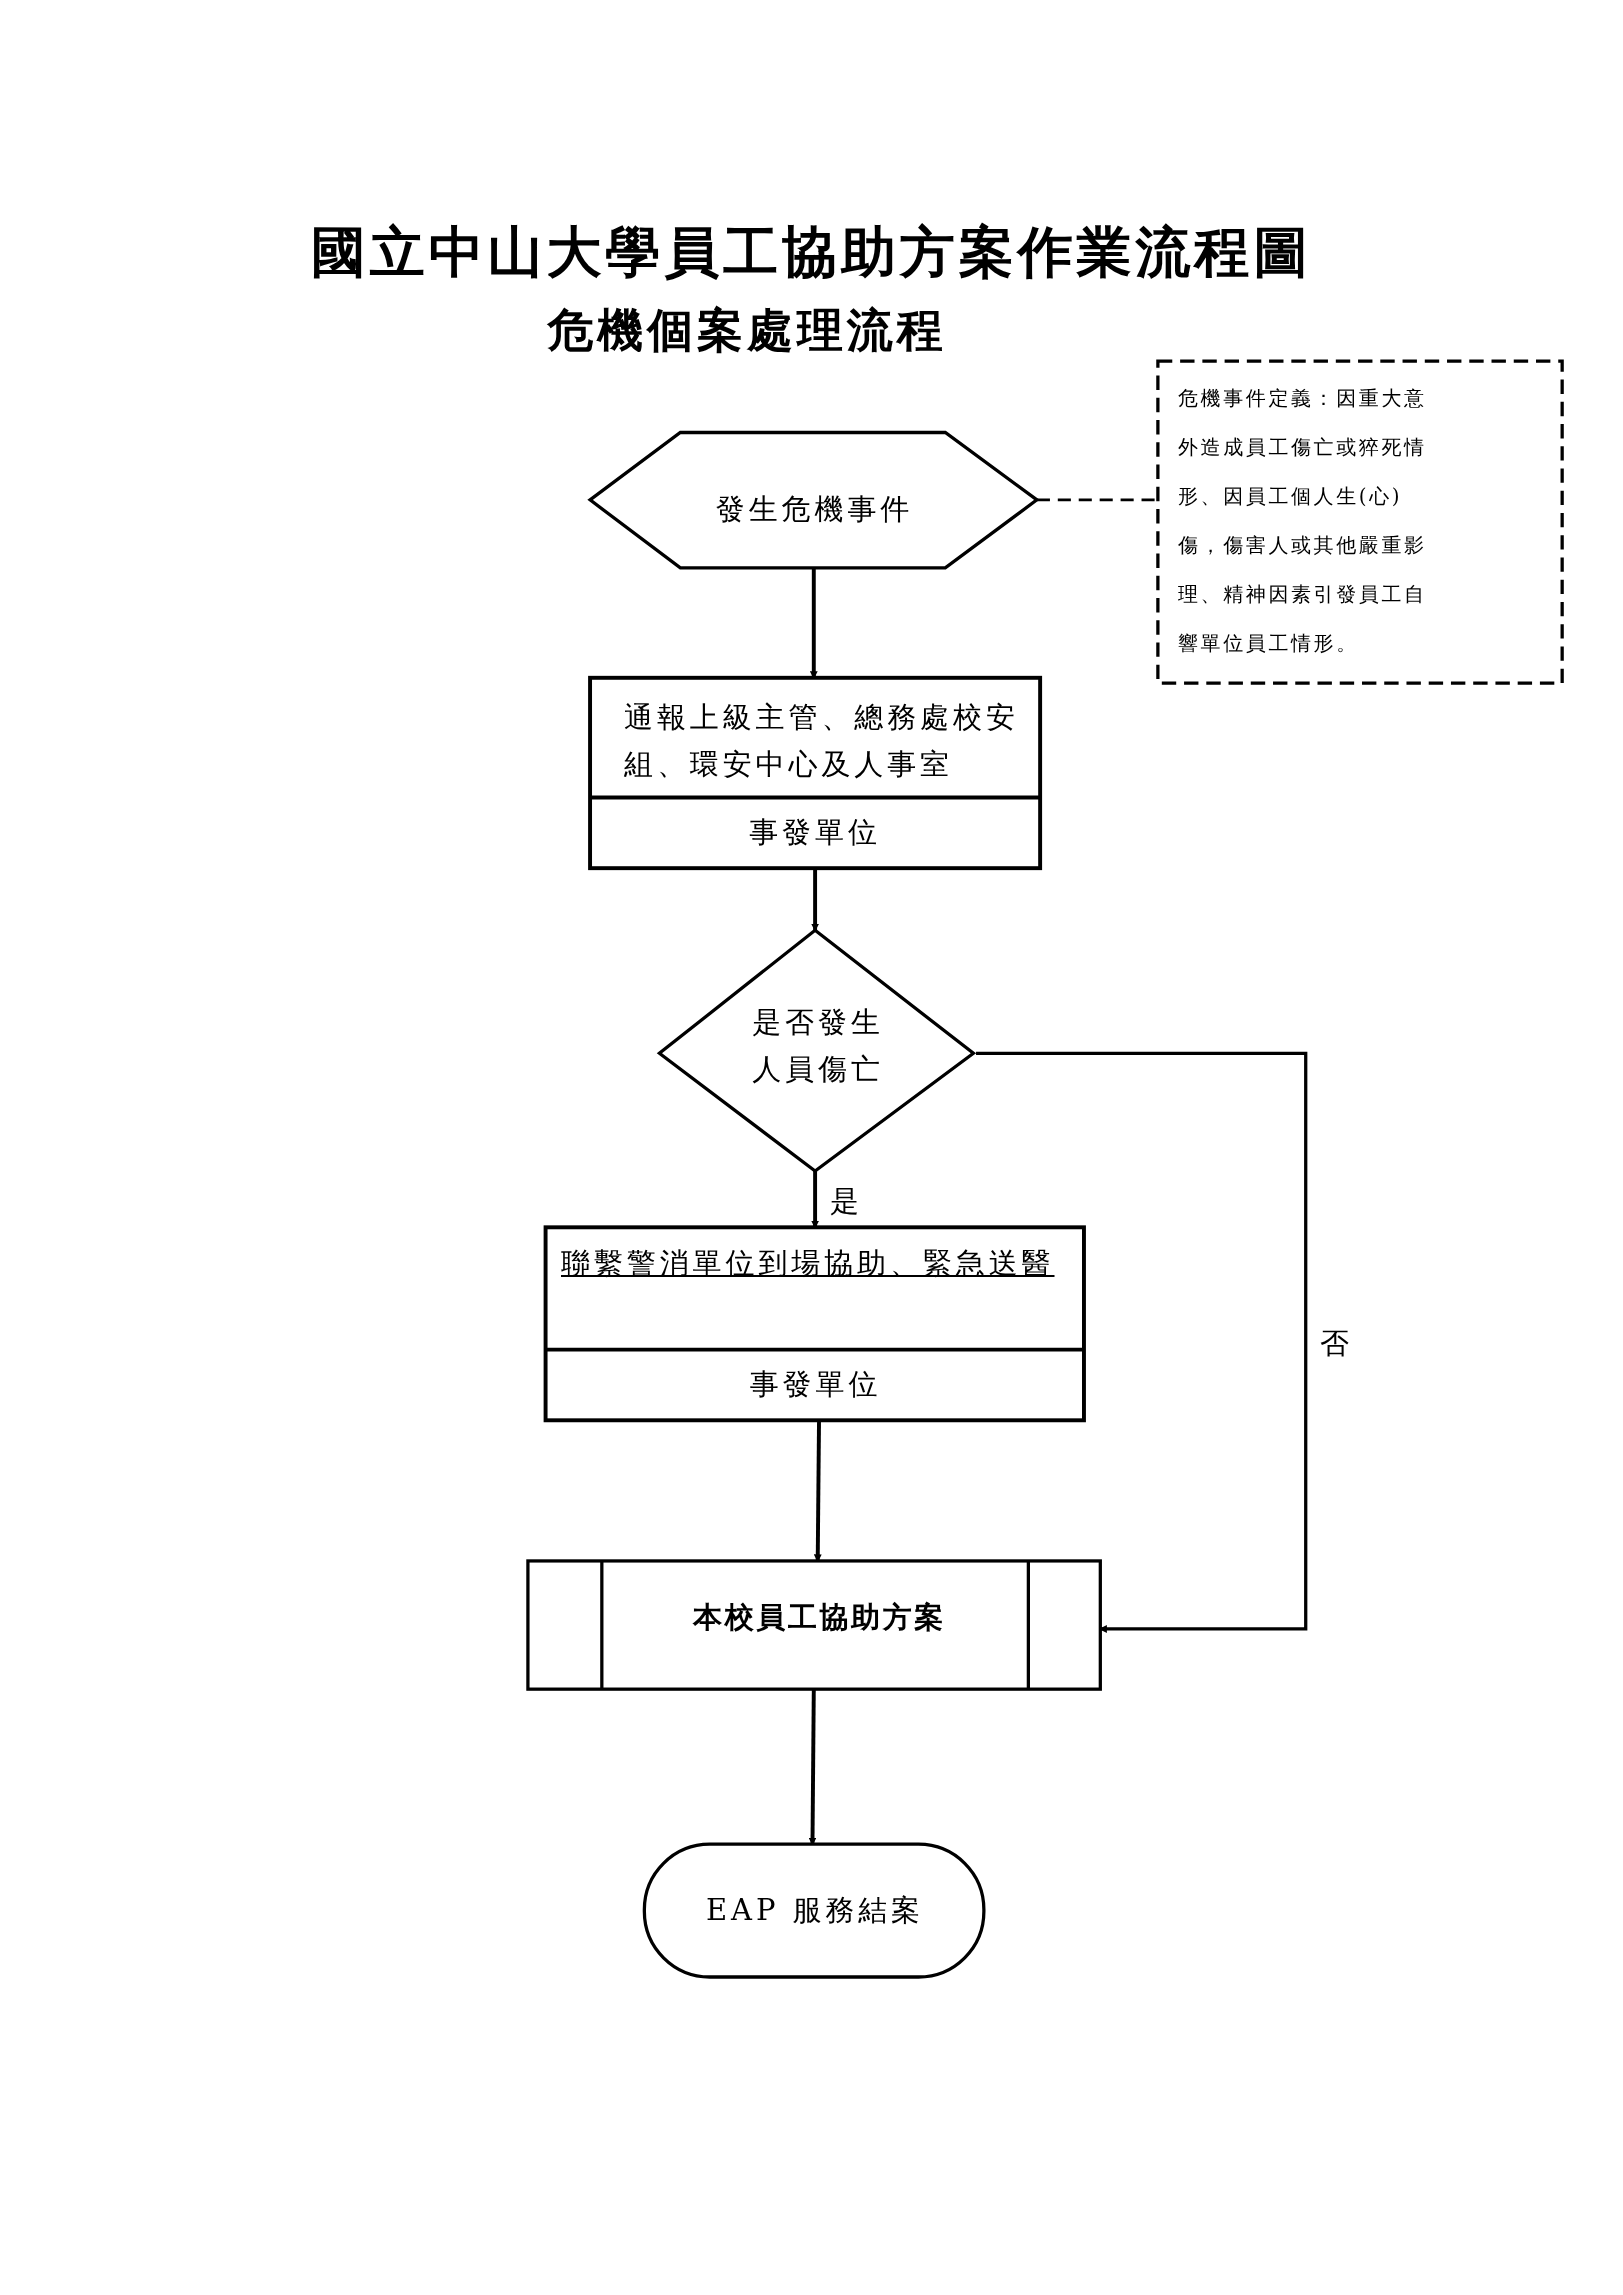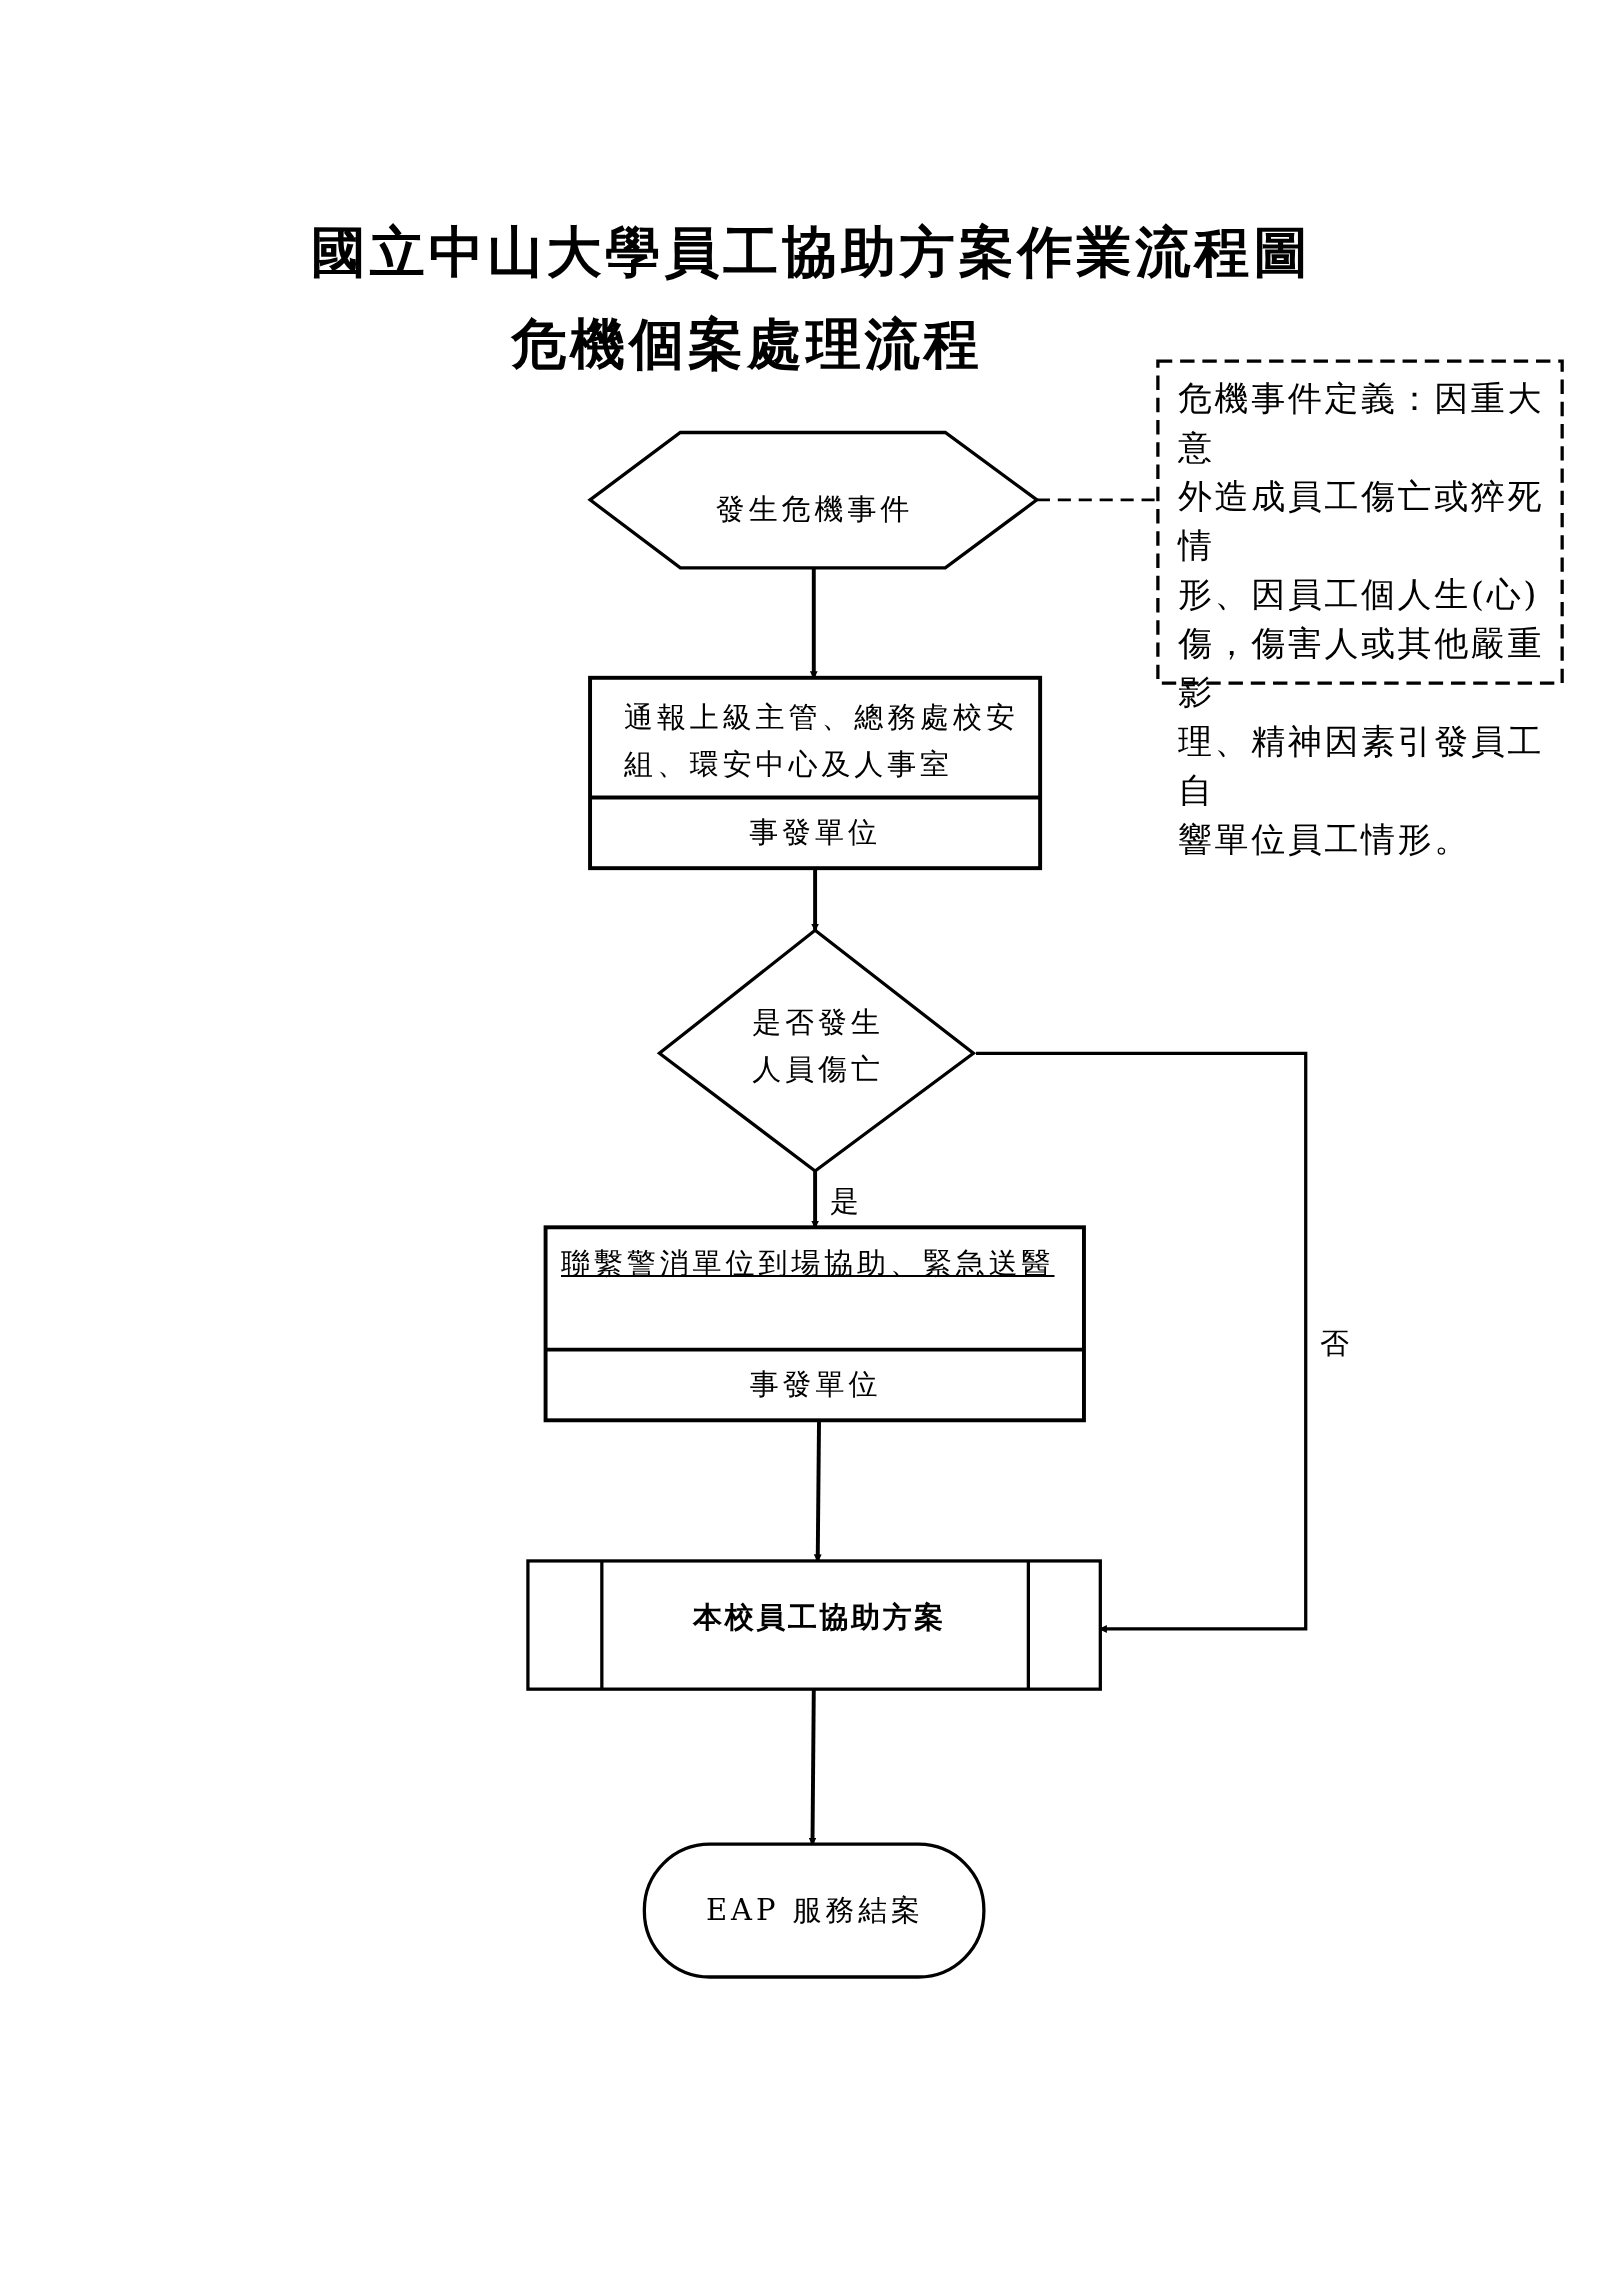--- a/index.html
+++ b/index.html
@@ -1,19 +1,19 @@
 <!DOCTYPE html>
 <html style="font-size:10.5px"><head>
 <meta charset="utf-8">
 <style>
   html,body{margin:0;padding:0;background:#fff;}
   body{width:1623px;height:2295px;position:relative;overflow:hidden;font-family:"DejaVu Serif","Liberation Serif",serif;color:#000;}
   .title{position:absolute;left:0;width:1623px;text-align:center;font-weight:bold;font-family:"DejaVu Sans","Liberation Sans",sans-serif;}
   #t1{top:216px;font-size:55px;letter-spacing:3.9px;left:0;width:1623px;box-sizing:border-box;}
-  #t2{top:308px;font-size:55px;letter-spacing:3.9px;left:0;width:1507px;padding-right:13px;box-sizing:border-box;}
+  #t2{top:300px;font-size:46px;letter-spacing:3.9px;left:0;width:1507px;padding-right:13px;box-sizing:border-box;}
   svg.diagram{position:absolute;left:0;top:0;}
   .lbl{position:absolute;font-size:29px;line-height:47px;letter-spacing:3.9px;}
   .center{text-align:center;}
   .bold{font-weight:bold;font-family:"DejaVu Sans","Liberation Sans",sans-serif;}
 </style>
 </head>
 <body>
 
 <div class="title" id="t1">國立中山大學員工協助方案作業流程圖</div>
 <div class="title" id="t2">危機個案處理流程</div>
@@ -51,21 +51,21 @@
 
   <rect x="807" y="2386" width="875" height="196" fill="#fff" stroke="#000" stroke-width="5"></rect>
   <line x1="920" y1="2386" x2="920" y2="2582" stroke="#000" stroke-width="5"></line>
   <line x1="1572" y1="2386" x2="1572" y2="2582" stroke="#000" stroke-width="5"></line>
 
   <line x1="1244" y1="2582" x2="1242" y2="2819" stroke="#000" stroke-width="6" marker-end="url(#arr)"></line>
 
   <rect x="985" y="2819" width="519" height="203" rx="100" ry="100" fill="#fff" stroke="#000" stroke-width="5"></rect>
 </svg>
 
-<div class="lbl" style="left:1178px;top:374px;width:373px;font-size:34px;line-height:49px;letter-spacing:2.6px;">
+<div class="lbl" style="left:1178px;top:374px;width:373px;font-size:20px;line-height:49px;letter-spacing:2.6px;">
   <div>危機事件定義：因重大意</div>
   <div>外造成員工傷亡或猝死情</div>
   <div>形、因員工個人生(心)</div>
   <div>傷，傷害人或其他嚴重影</div>
   <div>理、精神因素引發員工自</div>
   <div>響單位員工情形。</div>
 </div>
 
 <div class="lbl center" style="left:654px;top:476px;width:321px;margin-top:10px;">發生危機事件</div>
 

